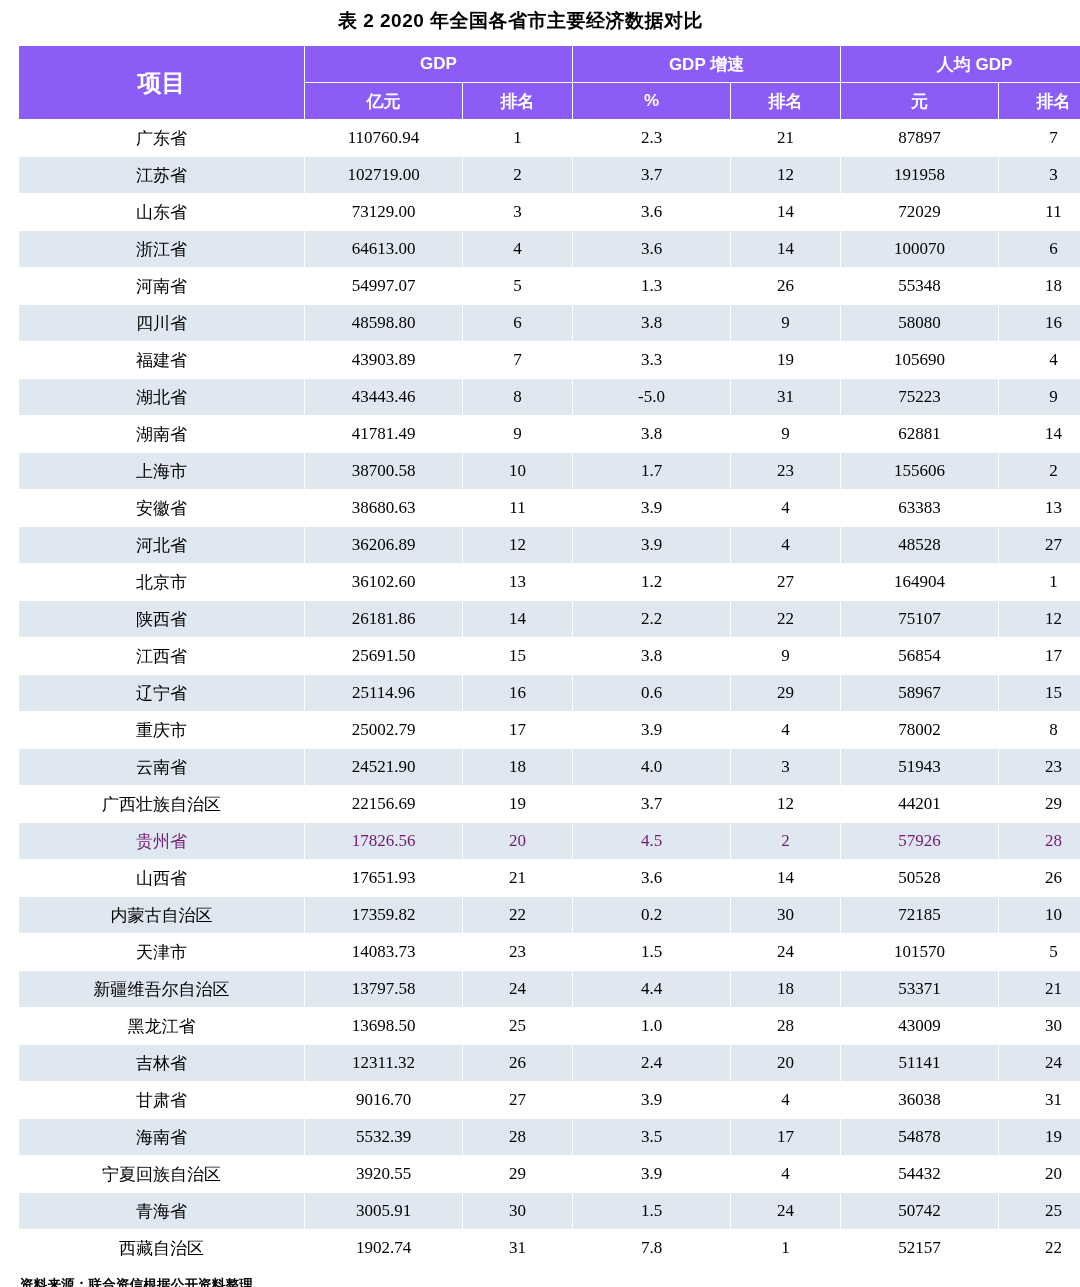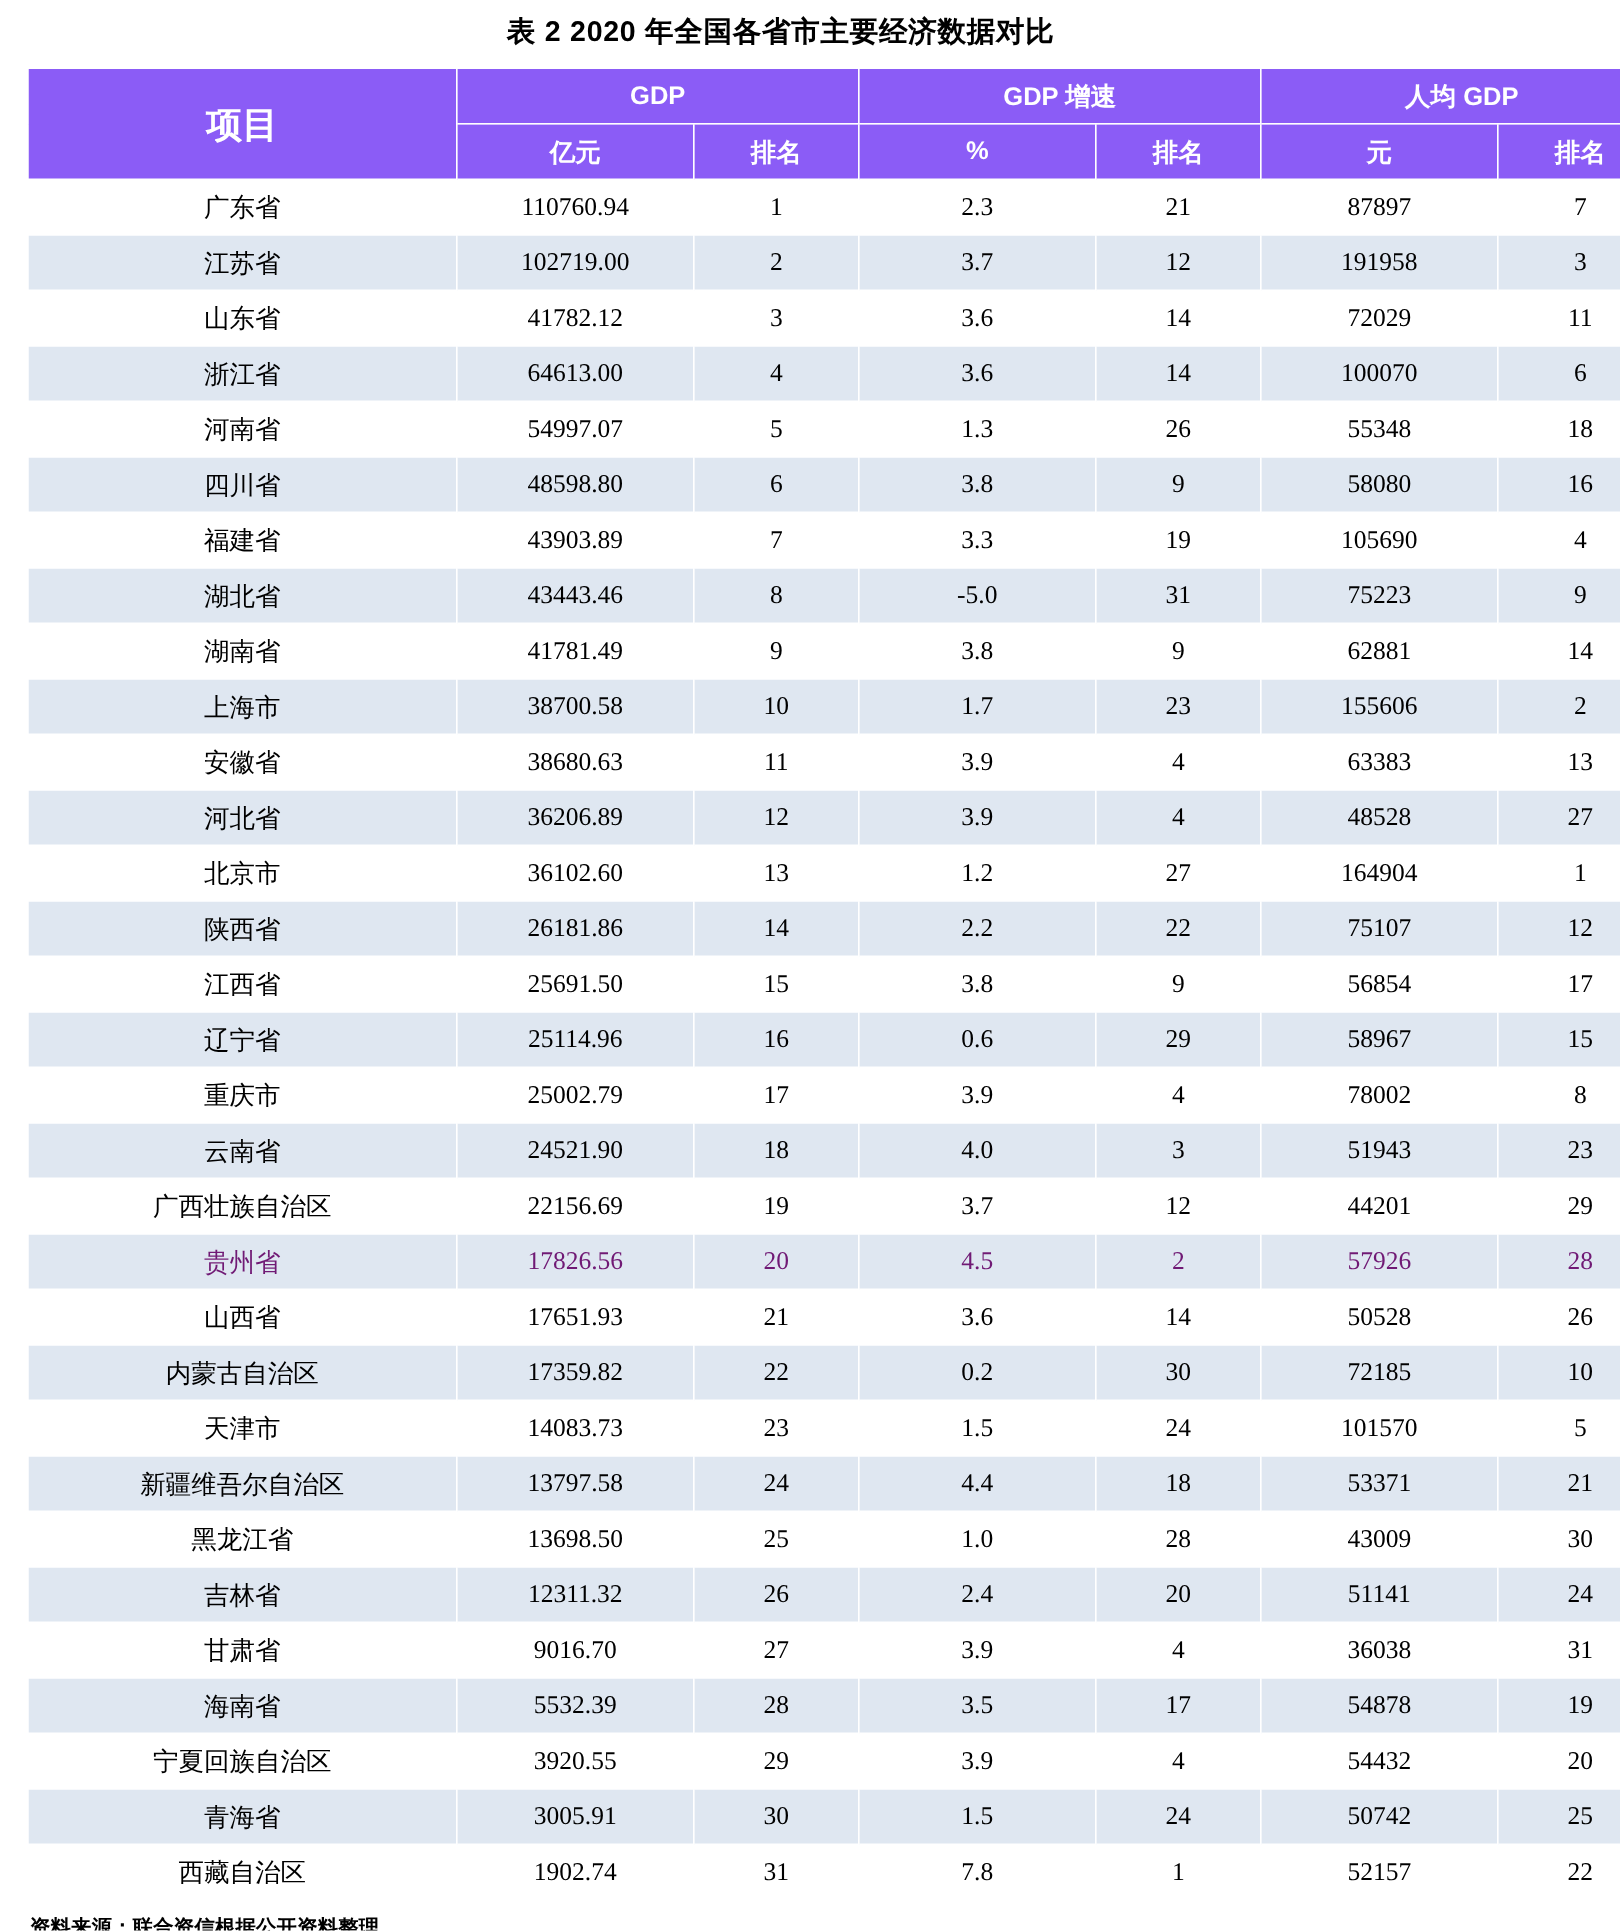--- a/index.html
+++ b/index.html
@@ -139,21 +139,21 @@
           <td class="name">江苏省</td>
           <td class="num">102719.00</td>
           <td class="num">2</td>
           <td class="num">3.7</td>
           <td class="num">12</td>
           <td class="num">191958</td>
           <td class="num">3</td>
         </tr>
         <tr class="odd">
           <td class="name">山东省</td>
-          <td class="num">41782.12</td>
+          <td class="num">73129.00</td>
           <td class="num">3</td>
           <td class="num">3.6</td>
           <td class="num">14</td>
           <td class="num">72029</td>
           <td class="num">11</td>
         </tr>
         <tr class="even">
           <td class="name">浙江省</td>
           <td class="num">64613.00</td>
           <td class="num">4</td>

